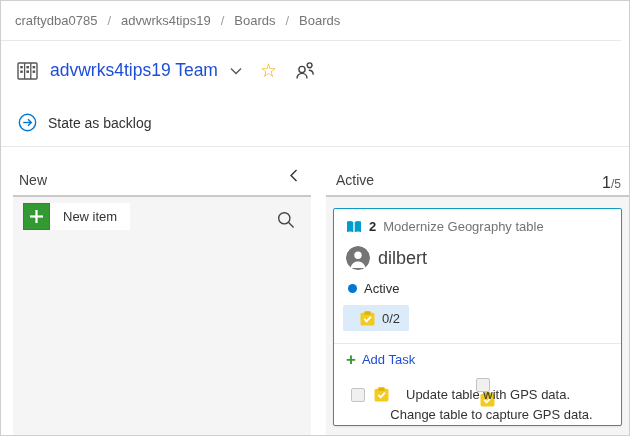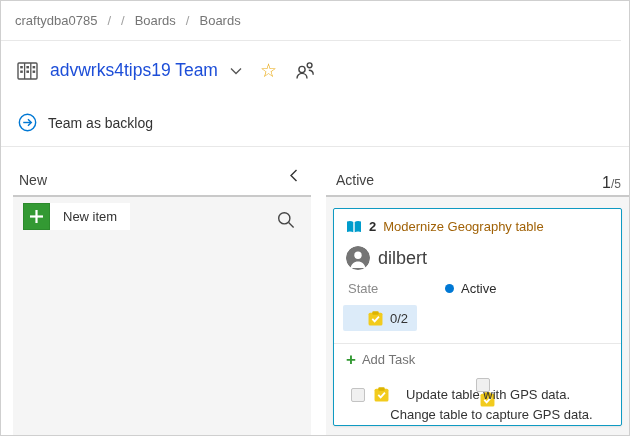--- a/index.html
+++ b/index.html
@@ -62,56 +62,57 @@
   .col-search { position:absolute; top:14px; right:16px; cursor:pointer; display:inline-flex; }
   
   .card {
     position:absolute; top:11px; left:7px; width:289px; height:218px;
     background:#fff; border:1.5px solid #0f9ac2; border-radius:2px;
     box-shadow:0 1px 2px rgba(0,0,0,0.08); cursor:pointer;
   }
   .card-title-row { position:absolute; top:10px; left:12px; right:8px; display:flex; align-items:center; gap:7px; }
   .story-icon { display:inline-flex; flex:none; }
   .card-id { font-size:13px; font-weight:bold; color:#2b2b2b; }
-  .card-title { font-size:13px; color:#a16207; white-space:nowrap; }
+  .card-title { font-size:13px; color:#737373; white-space:nowrap; }
   .assignee-row { position:absolute; top:37px; left:12px; display:flex; align-items:center; gap:8px; }
   .avatar { width:24px; height:24px; border-radius:50%; overflow:hidden; display:inline-flex; flex:none; }
   .assignee-name { font-size:18px; color:#404040; }
   .state-row { position:absolute; top:72px; left:14px; right:10px; display:flex; align-items:center; font-size:13px; }
   .state-label { color:#8a8a8a; width:97px; }
   .state-dot { width:9px; height:9px; border-radius:50%; background:#0078d4; margin-right:7px; flex:none; }
   .state-value { color:#2b2b2b; }
   .task-badge {
     position:absolute; top:96px; left:9px; height:26px; background:#dcebf9;
-    border-radius:2px; display:flex; align-items:center; gap:7px; padding:0 9px 0 16px;
+    border-radius:2px; display:flex; align-items:center; gap:7px; padding:0 9px 0 8px;
     cursor:pointer;
   }
   .task-badge-count { font-size:13px; color:#333; }
   .card-divider { position:absolute; top:134px; left:0; right:0; height:1px; background:#e8e8e8; }
   .add-task-row { position:absolute; top:142px; left:12px; display:flex; align-items:center; gap:6px; cursor:pointer; }
   .add-plus { font-size:17px; font-weight:bold; color:#339933; line-height:1; }
-  .add-task-label { font-size:13px; color:#737373; }
+  .add-task-label { font-size:13px; color:#1d4ed8; }
   .task-row { position:absolute; left:17px; right:6px; display:flex; align-items:center; }
   .task-row-1 { top:169px;flex-direction:column; }
   .task-row-2 { top:178px; }
   .task-checkbox {
     width:14px; height:14px; background:#f0f0f0; border:1px solid #c3c3c3;
     border-radius:2px; flex:none; cursor:pointer;
   }
   .task-icon { display:inline-flex; margin-left:9px; flex:none; }
   .task-label { font-size:13px; color:#333; margin-left:17px; white-space:nowrap; cursor:pointer; }
 </style>
 </head>
 <body>
 
 <div id="screen">
 
   <div class="breadcrumb">
     <span class="crumb">craftydba0785</span>
     <span class="crumb-sep">/</span>
+    <span class="crumb">advwrks4tips19</span>
     <span class="crumb-sep">/</span>
     <span class="crumb">Boards</span>
     <span class="crumb-sep">/</span>
     <span class="crumb">Boards</span>
   </div>
 
   <div class="team-row">
     <span class="board-icon">
       <svg width="21" height="18" viewBox="0 0 21 18" fill="none">
         <rect x="1" y="1" width="19" height="16" rx="1" stroke="#555" stroke-width="1.4"></rect>
@@ -143,21 +144,21 @@
   </div>
 
   <div class="backlog-row">
     <span class="backlog-icon">
       <svg width="19" height="19" viewBox="0 0 20 20" fill="none" stroke="#0078d4" stroke-width="1.5">
         <circle cx="10" cy="10" r="8.6"></circle>
         <path d="M5.5 10h8"></path>
         <path d="M10.5 6.5L14 10l-3.5 3.5"></path>
       </svg>
     </span>
-    <span class="backlog-label">Team as backlog</span>
+    <span class="backlog-label">State as backlog</span>
   </div>
 
   <div class="col-header col-header-new">New</div>
   <span class="collapse-btn">
     <svg width="9" height="13" viewBox="0 0 9 13" fill="none">
       <path d="M7.5 1L2 6.5 7.5 12" stroke="#333" stroke-width="1.4"></path>
     </svg>
   </span>
   <div class="col-header col-header-active">Active</div>
   <div class="col-count">
@@ -203,21 +204,20 @@
           <svg width="24" height="24" viewBox="0 0 24 24">
             <circle cx="12" cy="12" r="12" fill="#757575"></circle>
             <circle cx="12" cy="9.2" r="3.7" fill="#fff"></circle>
             <path d="M4.6 22c.6-4.2 3.6-6.6 7.4-6.6s6.8 2.4 7.4 6.6z" fill="#fff"></path>
           </svg>
         </span>
         <span class="assignee-name">dilbert</span>
       </div>
 
       <div class="state-row">
-        <span class="state-label">State</span>
         <span class="state-dot"></span>
         <span class="state-value">Active</span>
       </div>
 
       <div class="task-badge">
         <span class="task-icon">
           <svg width="15" height="15" viewBox="0 0 14 14">
             <rect x="0.5" y="1.6" width="13" height="12" rx="1.5" fill="#F2CB1D"></rect>
             <rect x="4" y="0.3" width="6" height="3.2" rx="1" fill="#DDB400"></rect>
             <path d="M4 7.4l2.2 2.3 4-4.4" stroke="#fff" stroke-width="1.7" fill="none"></path>

